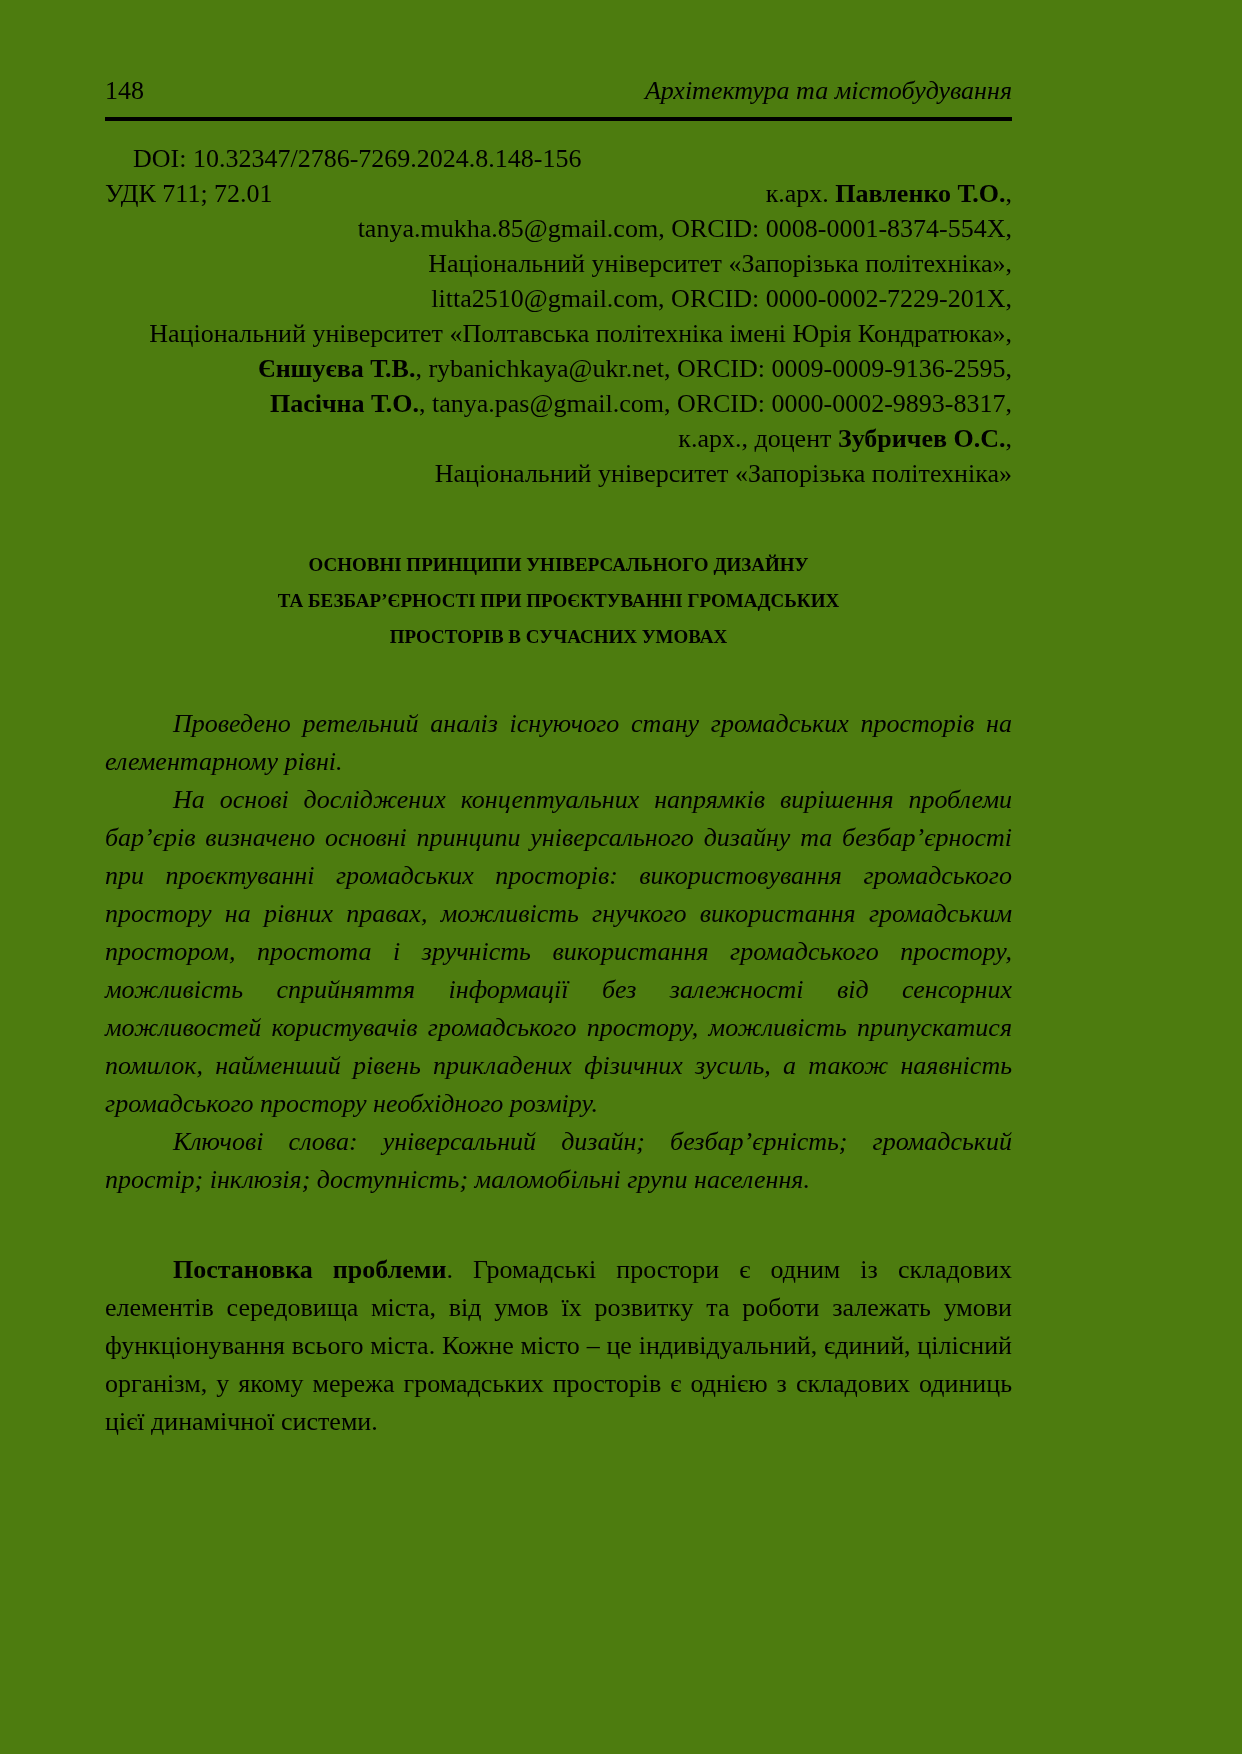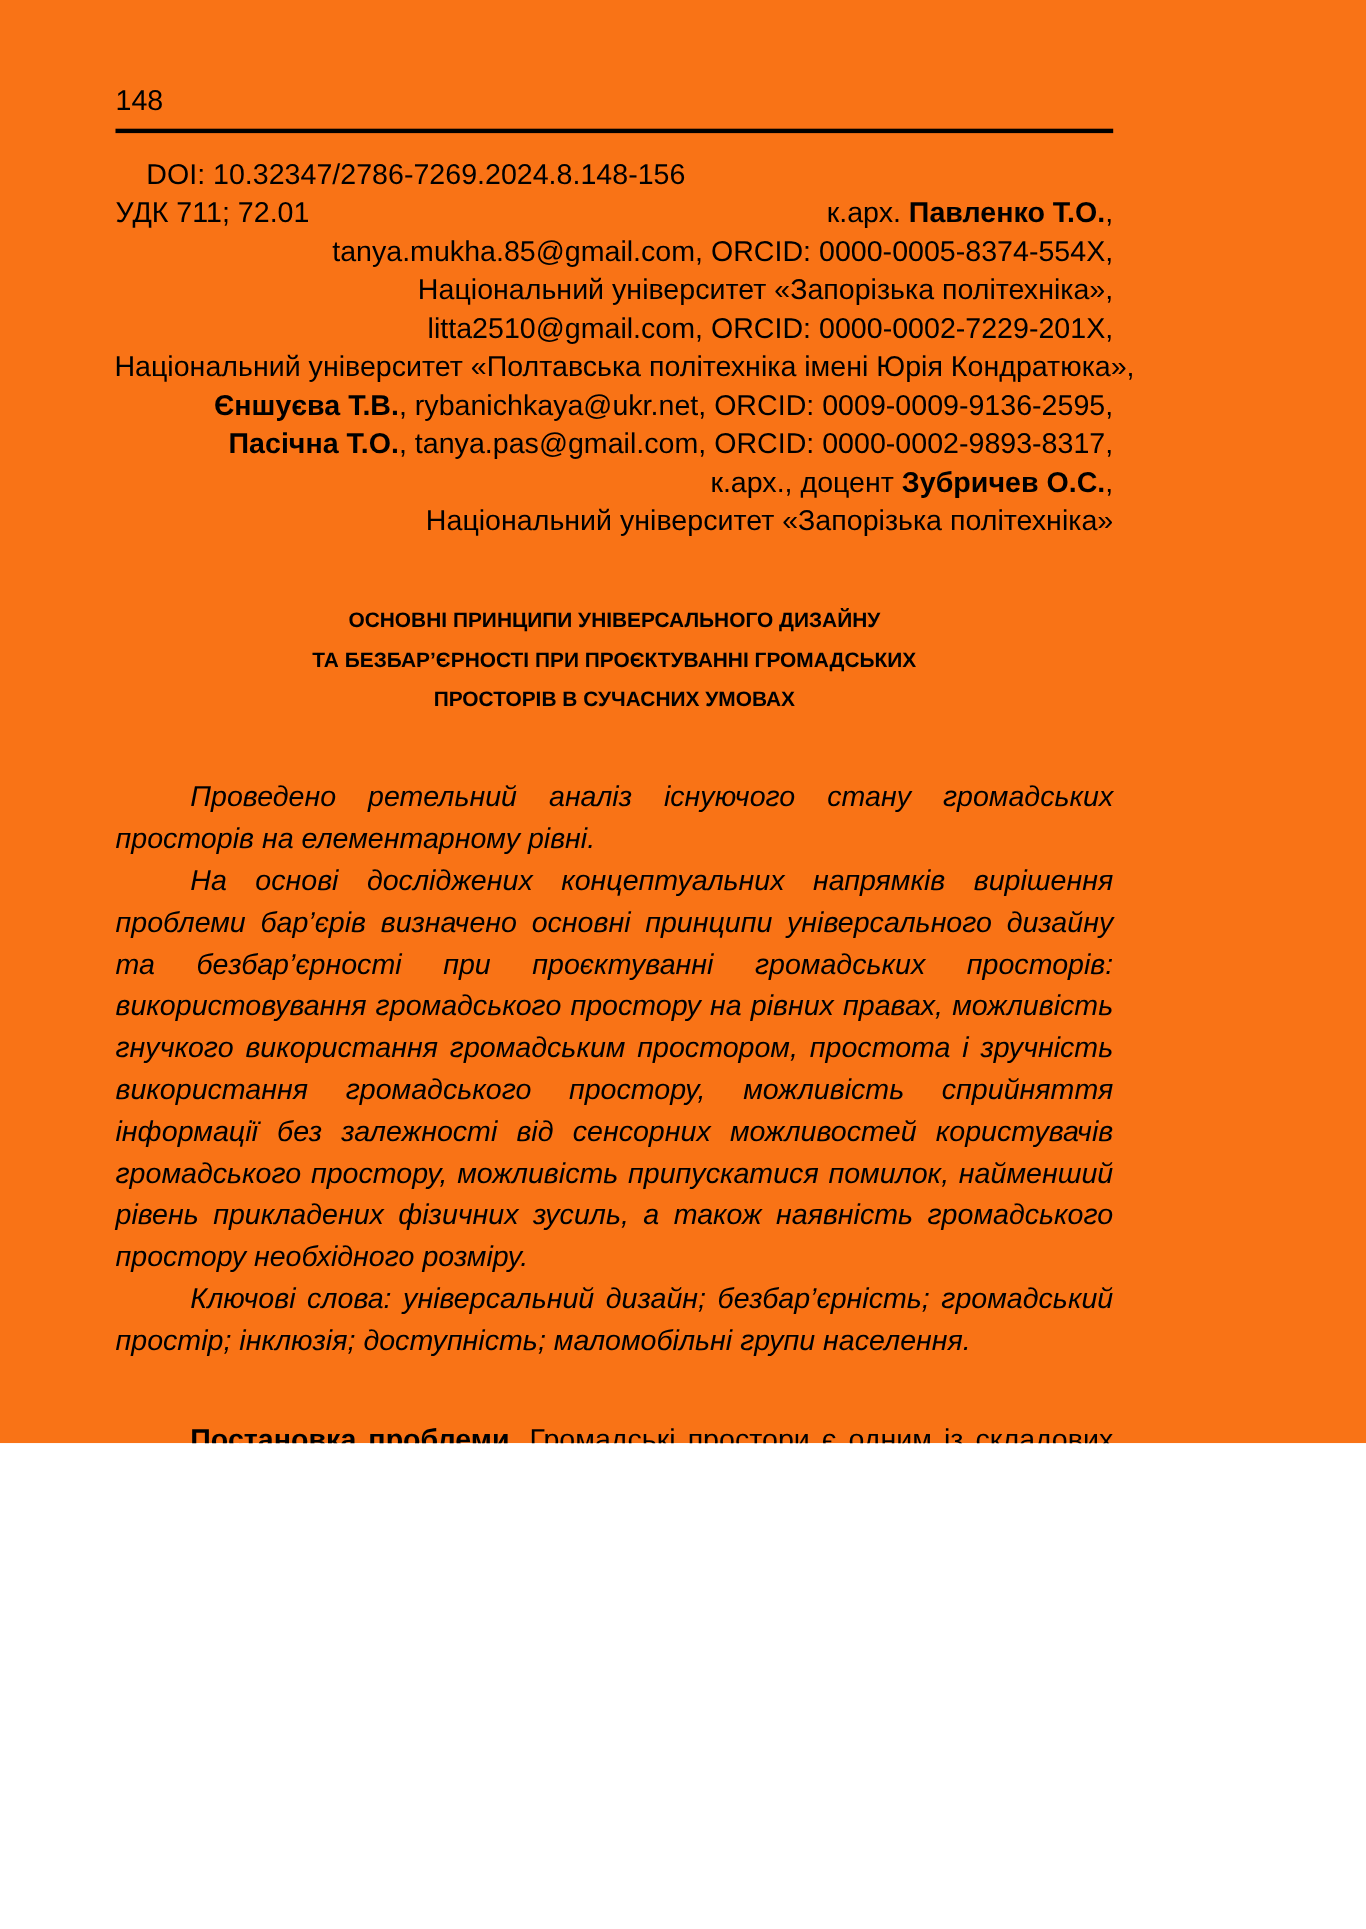--- a/index.html
+++ b/index.html
@@ -1,23 +1,23 @@
 <!DOCTYPE html>
 <html lang="uk"><head>
 <meta charset="utf-8">
 <style>
   html, body { margin: 0; padding: 0; background: #ffffff; }
   .page {
     position: relative;
     width: 1242px;
-    height: 1312px;
+    height: 1754px;
     box-sizing: border-box;
-    background: #f97316;
+    background: #4d7c0f;
     color: #000000;
-    font-family: Liberation Sans, sans-serif;
+    font-family: Liberation Serif, serif;
     padding: 75px 230px 0 105px;
   }
   .running-head {
     display: flex;
     justify-content: space-between;
     align-items: baseline;
     font-size: 26px;
     line-height: 32px;
   }
   .running-head .journal { font-style: italic; }
@@ -59,34 +59,35 @@
   .abstract .para { font-style: italic; }
   .body-section { margin-top: 52px; }
 </style>
 </head>
 <body>
 
 <div class="page">
 
   <header class="running-head">
     <span>148</span>
+    <span class="journal">Архітектура та містобудування</span>
   </header>
 
   <div class="rule"></div>
 
   <div class="meta-block">
     <div class="doi-line">DOI: 10.32347/2786-7269.2024.8.148-156</div>
 
     <div class="udc-row">
       <span>УДК 711; 72.01</span>
       <span><span>к.арх. </span><b>Павленко Т.О.</b><span>,</span></span>
     </div>
 
     <div class="byline">
-      <div>tanya.mukha.85@gmail.com, ORCID: 0000-0005-8374-554X,</div>
+      <div>tanya.mukha.85@gmail.com, ORCID: 0008-0001-8374-554X,</div>
       <div>Національний університет «Запорізька політехніка»,</div>
       <div>litta2510@gmail.com, ORCID: 0000-0002-7229-201X,</div>
       <div class="long">Національний університет «Полтавська політехніка імені Юрія Кондратюка»,</div>
       <div><b>Єншуєва Т.В.</b><span>, rybanichkaya@ukr.net, ORCID: 0009-0009-9136-2595,</span></div>
       <div><b>Пасічна Т.О.</b><span>, tanya.pas@gmail.com, ORCID: 0000-0002-9893-8317,</span></div>
       <div><span>к.арх., доцент </span><b>Зубричев О.С.</b><span>,</span></div>
       <div>Національний університет «Запорізька політехніка»</div>
     </div>
   </div>
 

